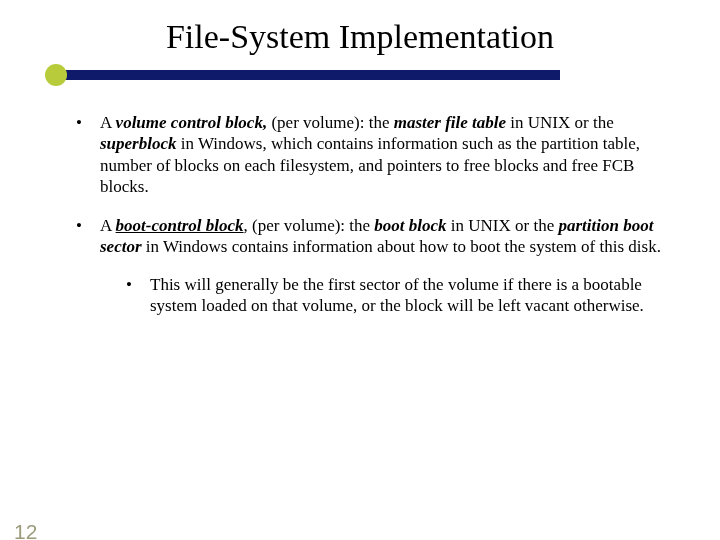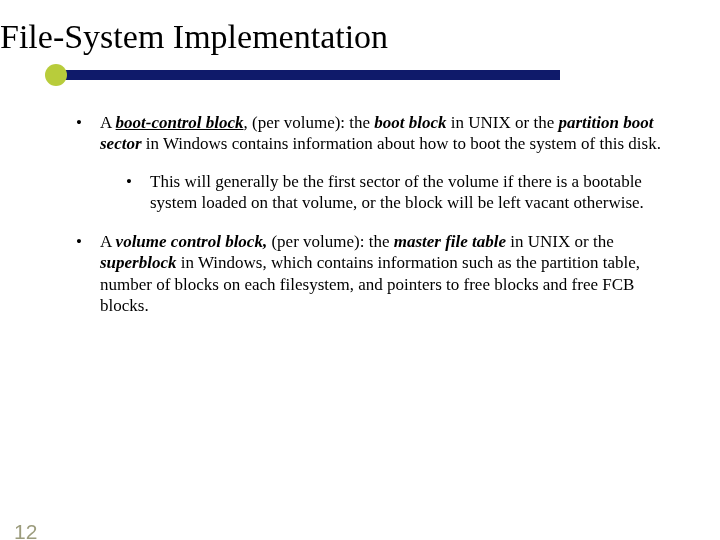--- a/index.html
+++ b/index.html
@@ -13,20 +13,21 @@
     overflow: hidden;
   }
   .slide {
     position: relative;
     width: 720px;
     height: 540px;
     box-sizing: border-box;
   }
   .title {
     font-size: 34px;
+    text-align: center;
     margin: 18px 0 8px 0;
     font-weight: normal;
   }
   .underline-bar {
     position: relative;
     height: 20px;
     margin-left: 50px;
     margin-right: 160px;
   }
   .underline-bar .bar {
@@ -110,29 +111,29 @@
     <div class="bar"></div>
     <div class="dot"></div>
   </div>
 
   <div class="content">
 
 
     <ul class="lvl1">
 
       <li>
+        <span>A </span><span class="bi">volume control block,</span><span> (per volume): the </span><span class="bi">master file table</span><span> in UNIX or the </span><span class="bi">superblock</span><span> in Windows, which contains information such as the partition table, number of blocks on each filesystem, and pointers to free blocks and free FCB blocks.</span>
+      </li>
+
+      <li>
         <span>A </span><span class="bi u">boot-control block</span><span>, (per volume):  the </span><span class="bi">boot block</span><span> in UNIX or the </span><span class="bi">partition boot sector</span><span> in Windows contains information about how to boot the system of this disk.</span>
 
         <ul class="lvl2">
           <li>This will generally be the first sector of the volume if there is a bootable system loaded on that volume, or the block will be left vacant otherwise.</li>
         </ul>
-      </li>
-
-      <li>
-        <span>A </span><span class="bi">volume control block,</span><span> (per volume): the </span><span class="bi">master file table</span><span> in UNIX or the </span><span class="bi">superblock</span><span> in Windows, which contains information such as the partition table, number of blocks on each filesystem, and pointers to free blocks and free FCB blocks.</span>
       </li>
 
     </ul>
   </div>
 
   <div class="page-num">12</div>
 
 </div>
 
 </body></html>

